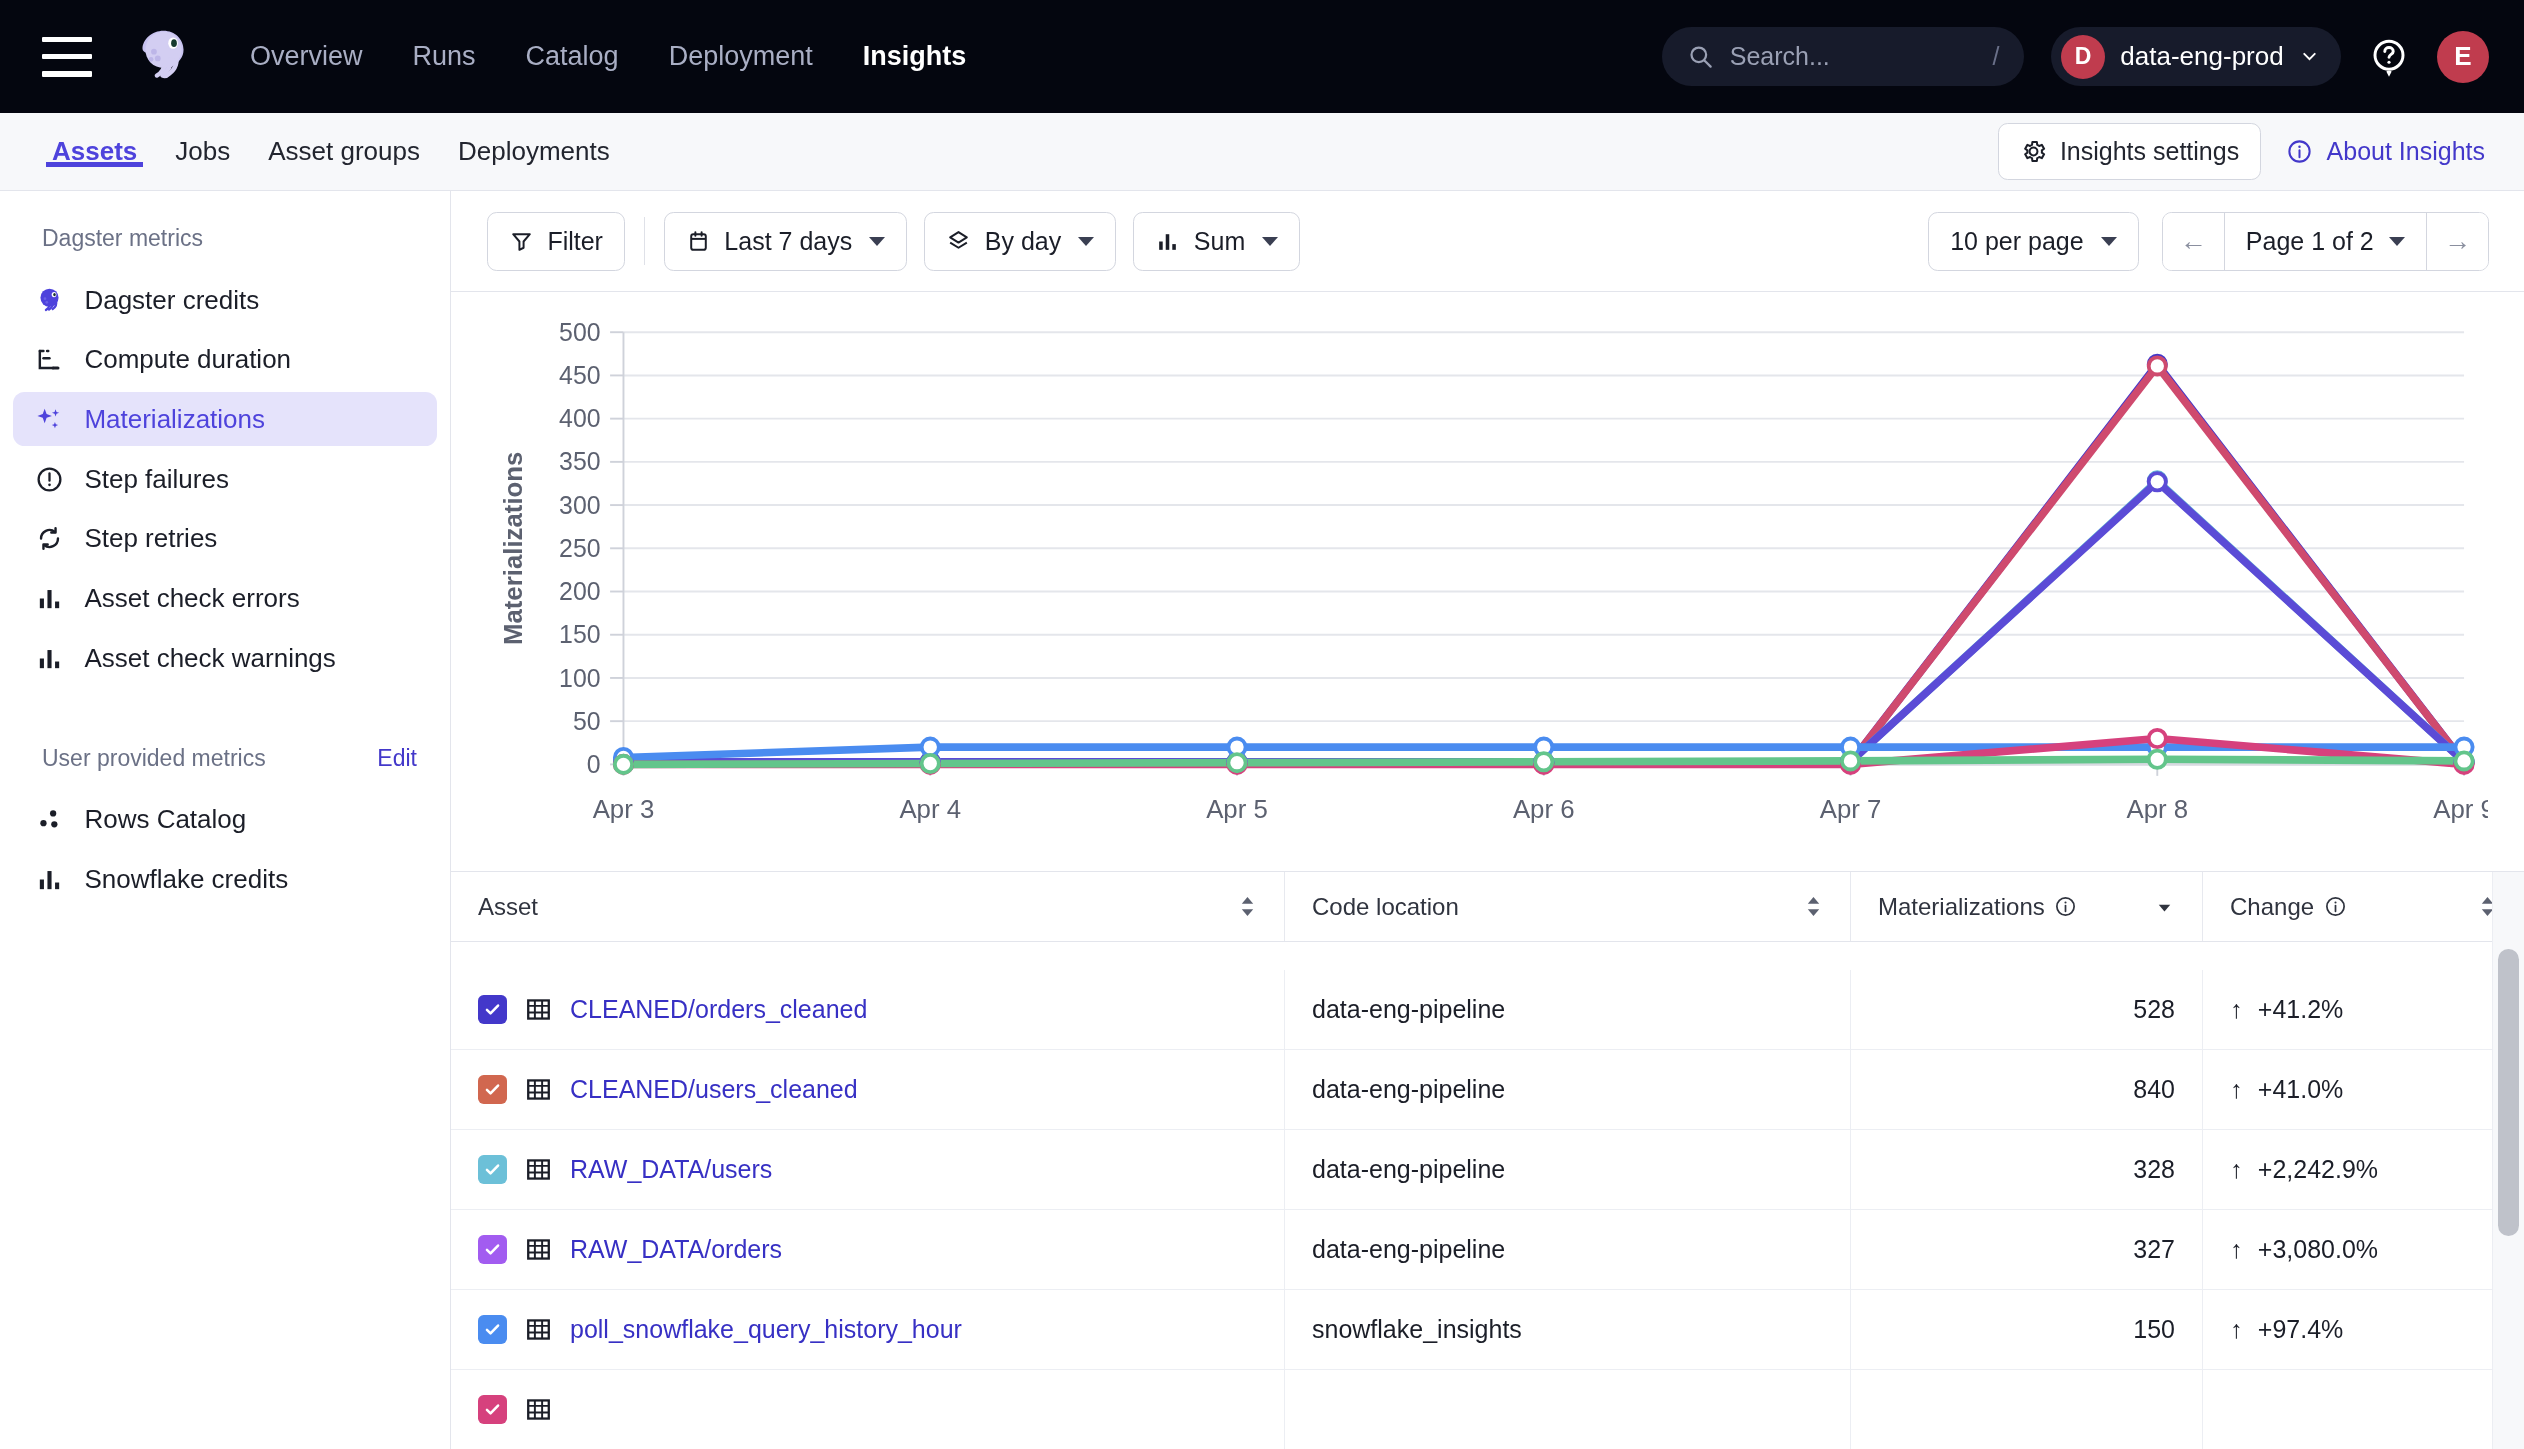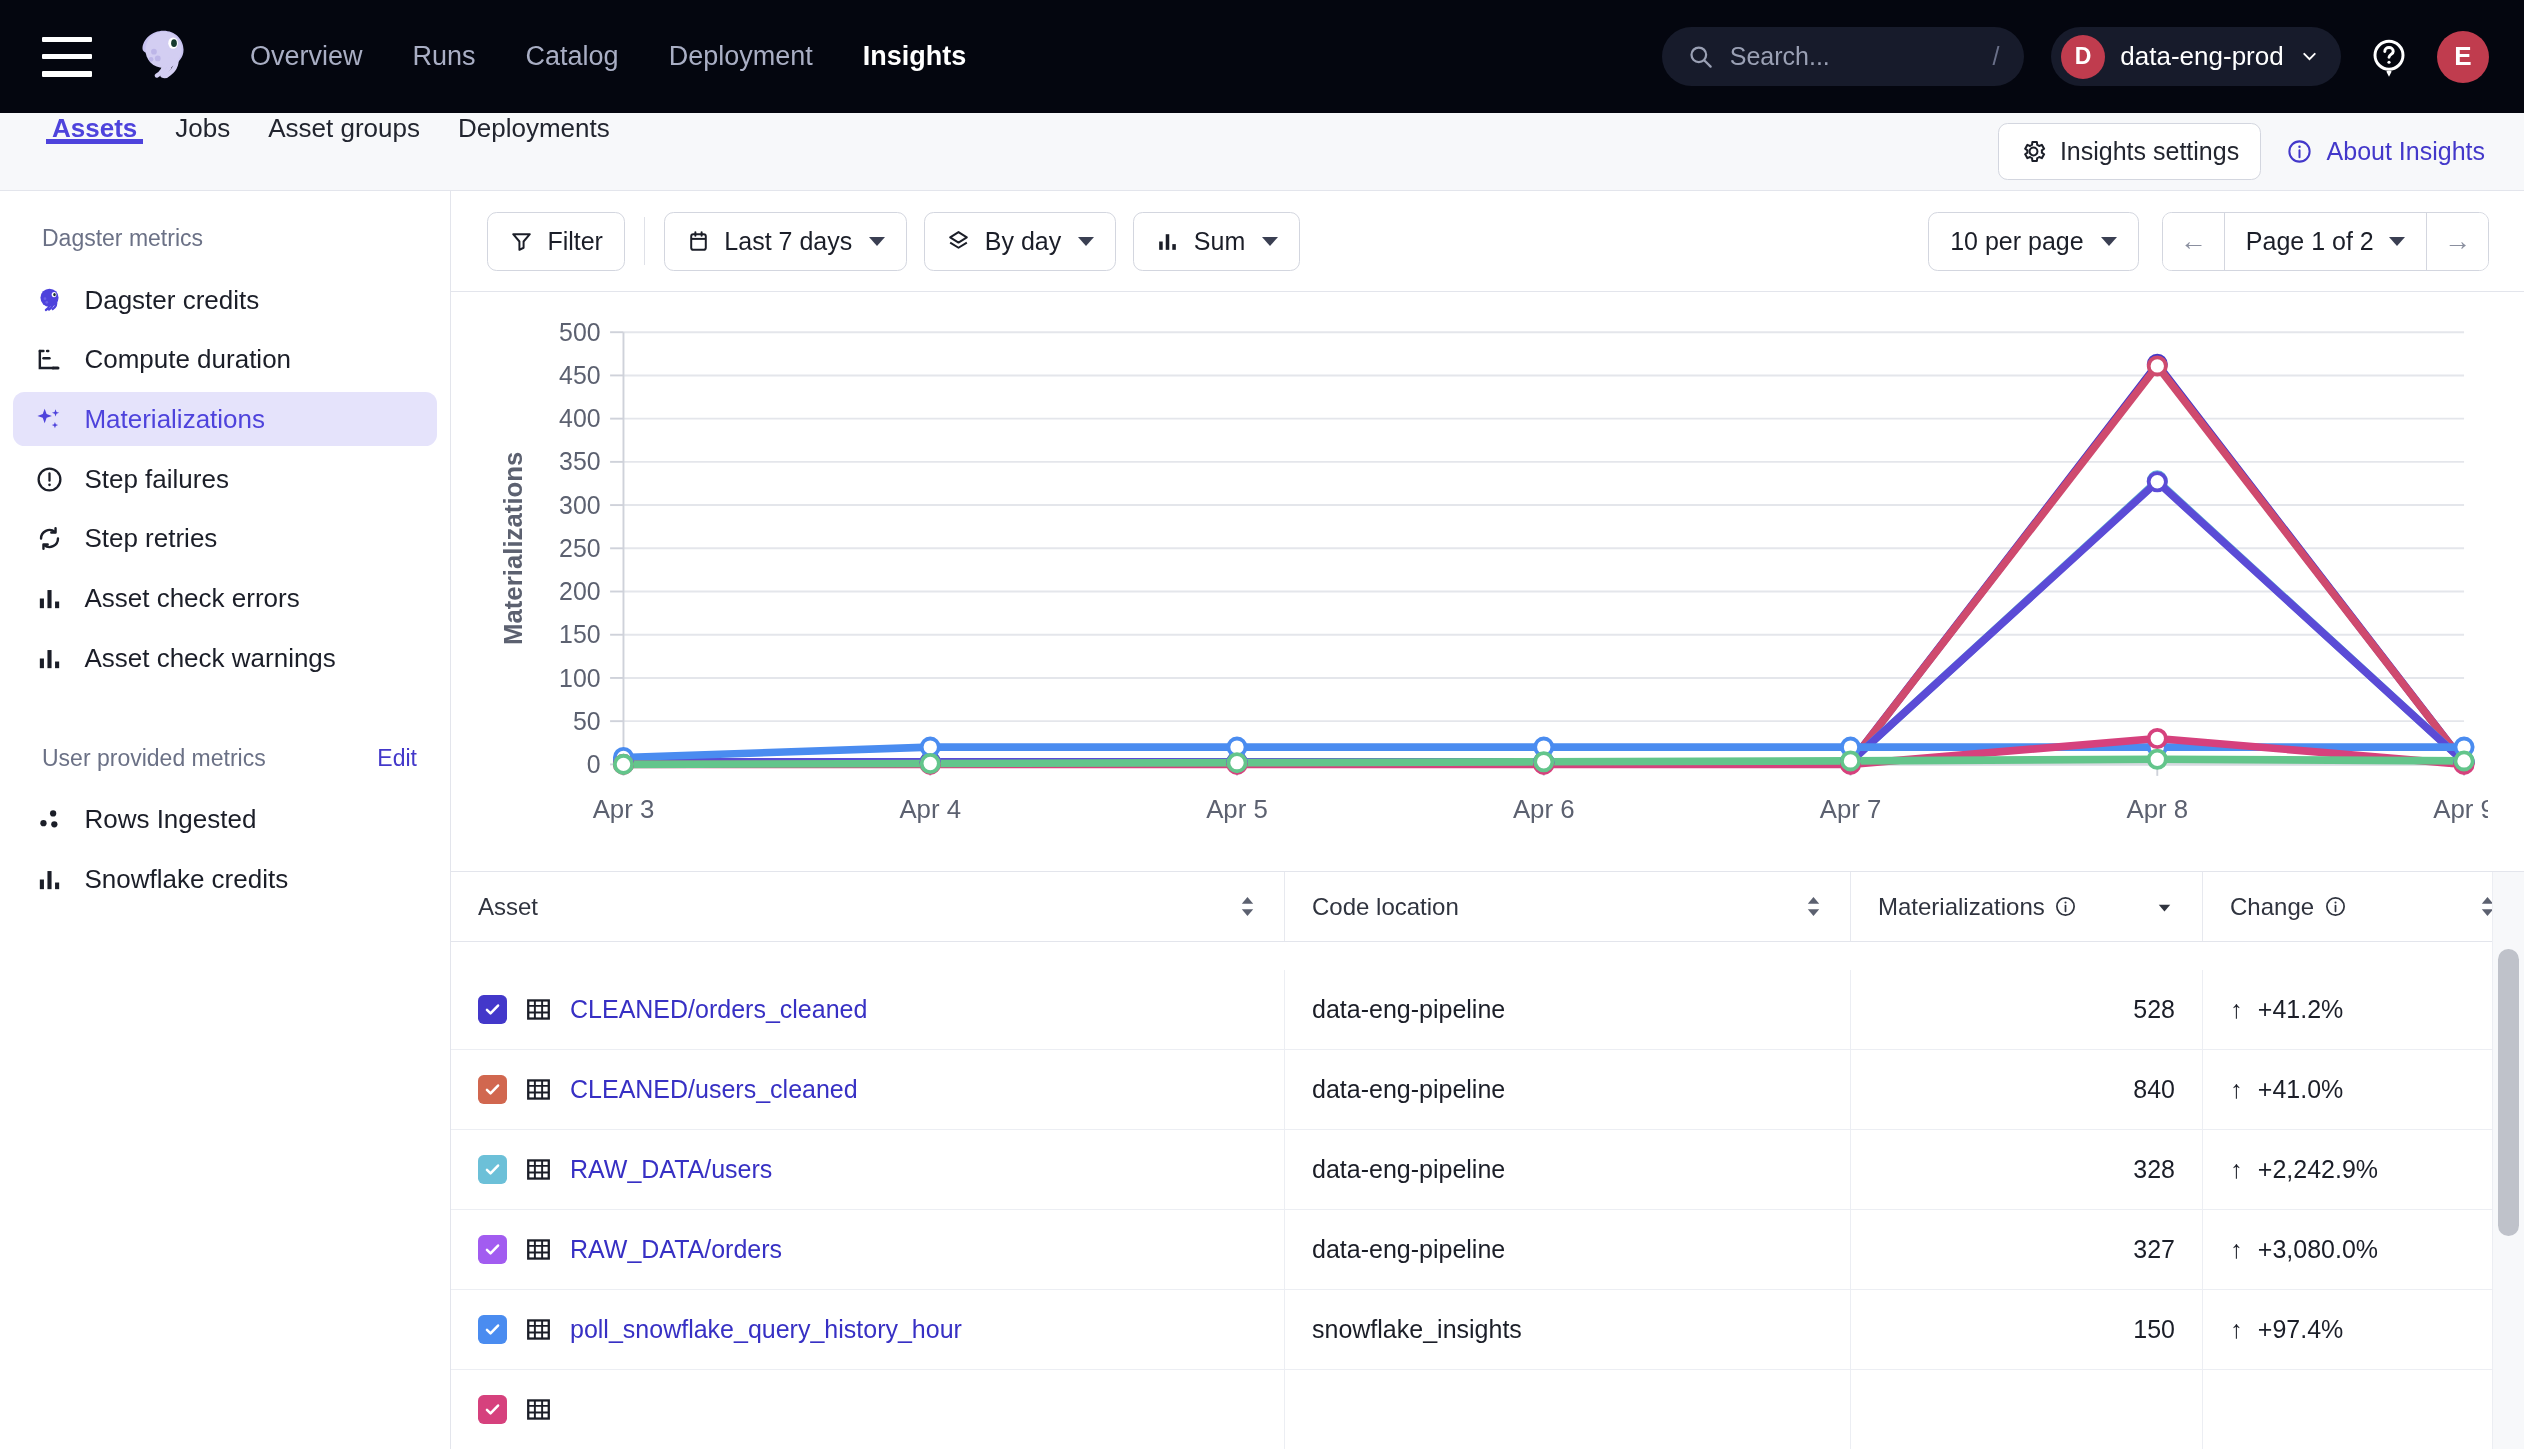--- a/index.html
+++ b/index.html
@@ -44,21 +44,21 @@
   .user-avatar {
     width:52px;height:52px;border-radius:50%;background:#c03c4e;color:#fff;
     display:flex;align-items:center;justify-content:center;font-size:26px;font-weight:bold;cursor:pointer;
   }
 
   
   .subnav {
     height: 78px; background:#f7f8fa; border-bottom:1px solid #e3e5ec;
     display:flex; align-items:center; padding: 0 40px 0 33px;
   }
-  .subnav-tabs { display:flex; align-items:flex-start; height:100%; gap:0; }
+  .subnav-tabs { display:flex; align-items:center; height:100%; gap:0; }
   .subtab {
     display:flex; align-items:center; padding: 0 19px; font-size:26px; color:#22252f;
     cursor:pointer; position:relative; white-space:nowrap;
   }
   .subtab.active { color:#4e43dc; font-weight:bold; }
   .subtab.active::after {
     content:""; position:absolute; left:13.4px; right:13.4px; bottom:0; height:4.8px; background:#4e43dc;
   }
   .subnav-right { margin-left:auto; display:flex; align-items:center; gap:25px; }
   .btn-outline {
@@ -321,21 +321,21 @@
     </div>
 
     <div class="side-item">
       <span class="side-icon">
         <svg width="29" height="29" viewBox="0 0 24 24">
           <circle cx="15" cy="7" r="2.6" fill="#1b1e28"></circle>
           <circle cx="7" cy="15" r="2.6" fill="#1b1e28"></circle>
           <circle cx="16" cy="16" r="2.6" fill="#1b1e28"></circle>
         </svg>
       </span>
-      <span class="side-item-label">Rows Ingested</span>
+      <span class="side-item-label">Rows Catalog</span>
     </div>
 
     <div class="side-item">
       <span class="side-icon">
         <svg width="29" height="29" viewBox="0 0 24 24">
           <rect x="4" y="12" width="3.4" height="8" fill="#1b1e28"></rect>
           <rect x="10.3" y="5" width="3.4" height="15" fill="#1b1e28"></rect>
           <rect x="16.6" y="14.5" width="3.4" height="5.5" fill="#1b1e28"></rect>
         </svg>
       </span>

